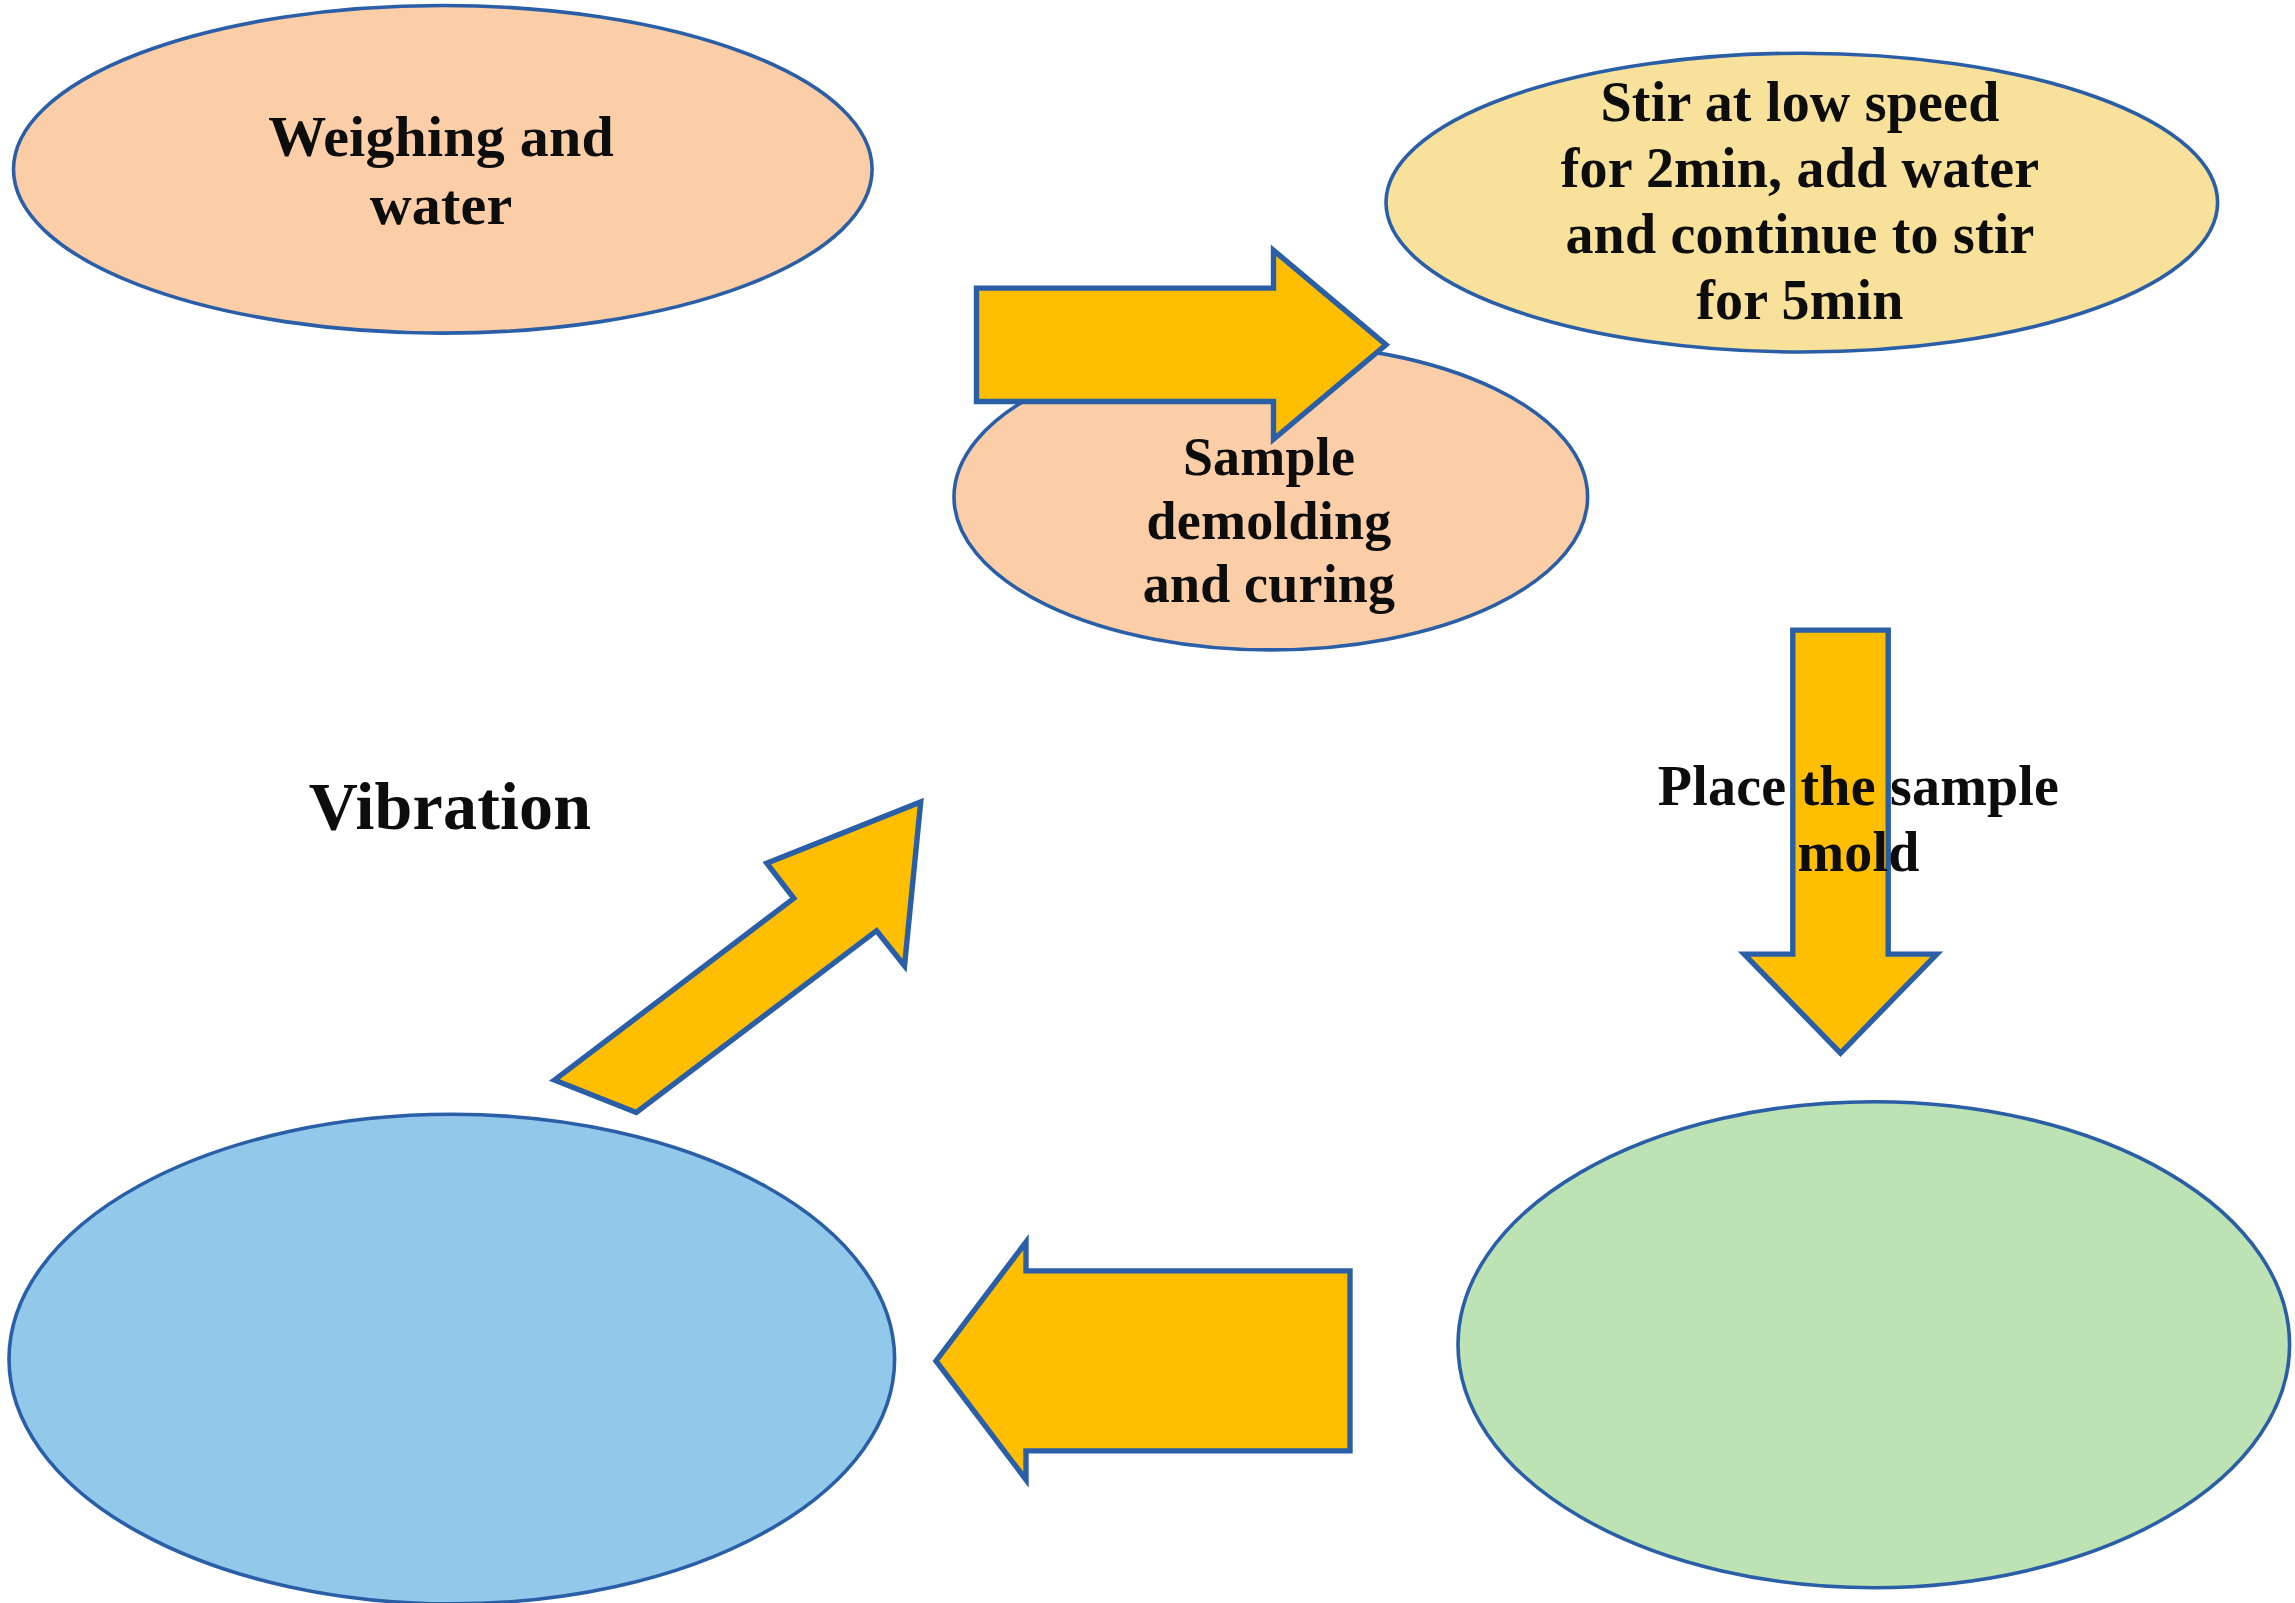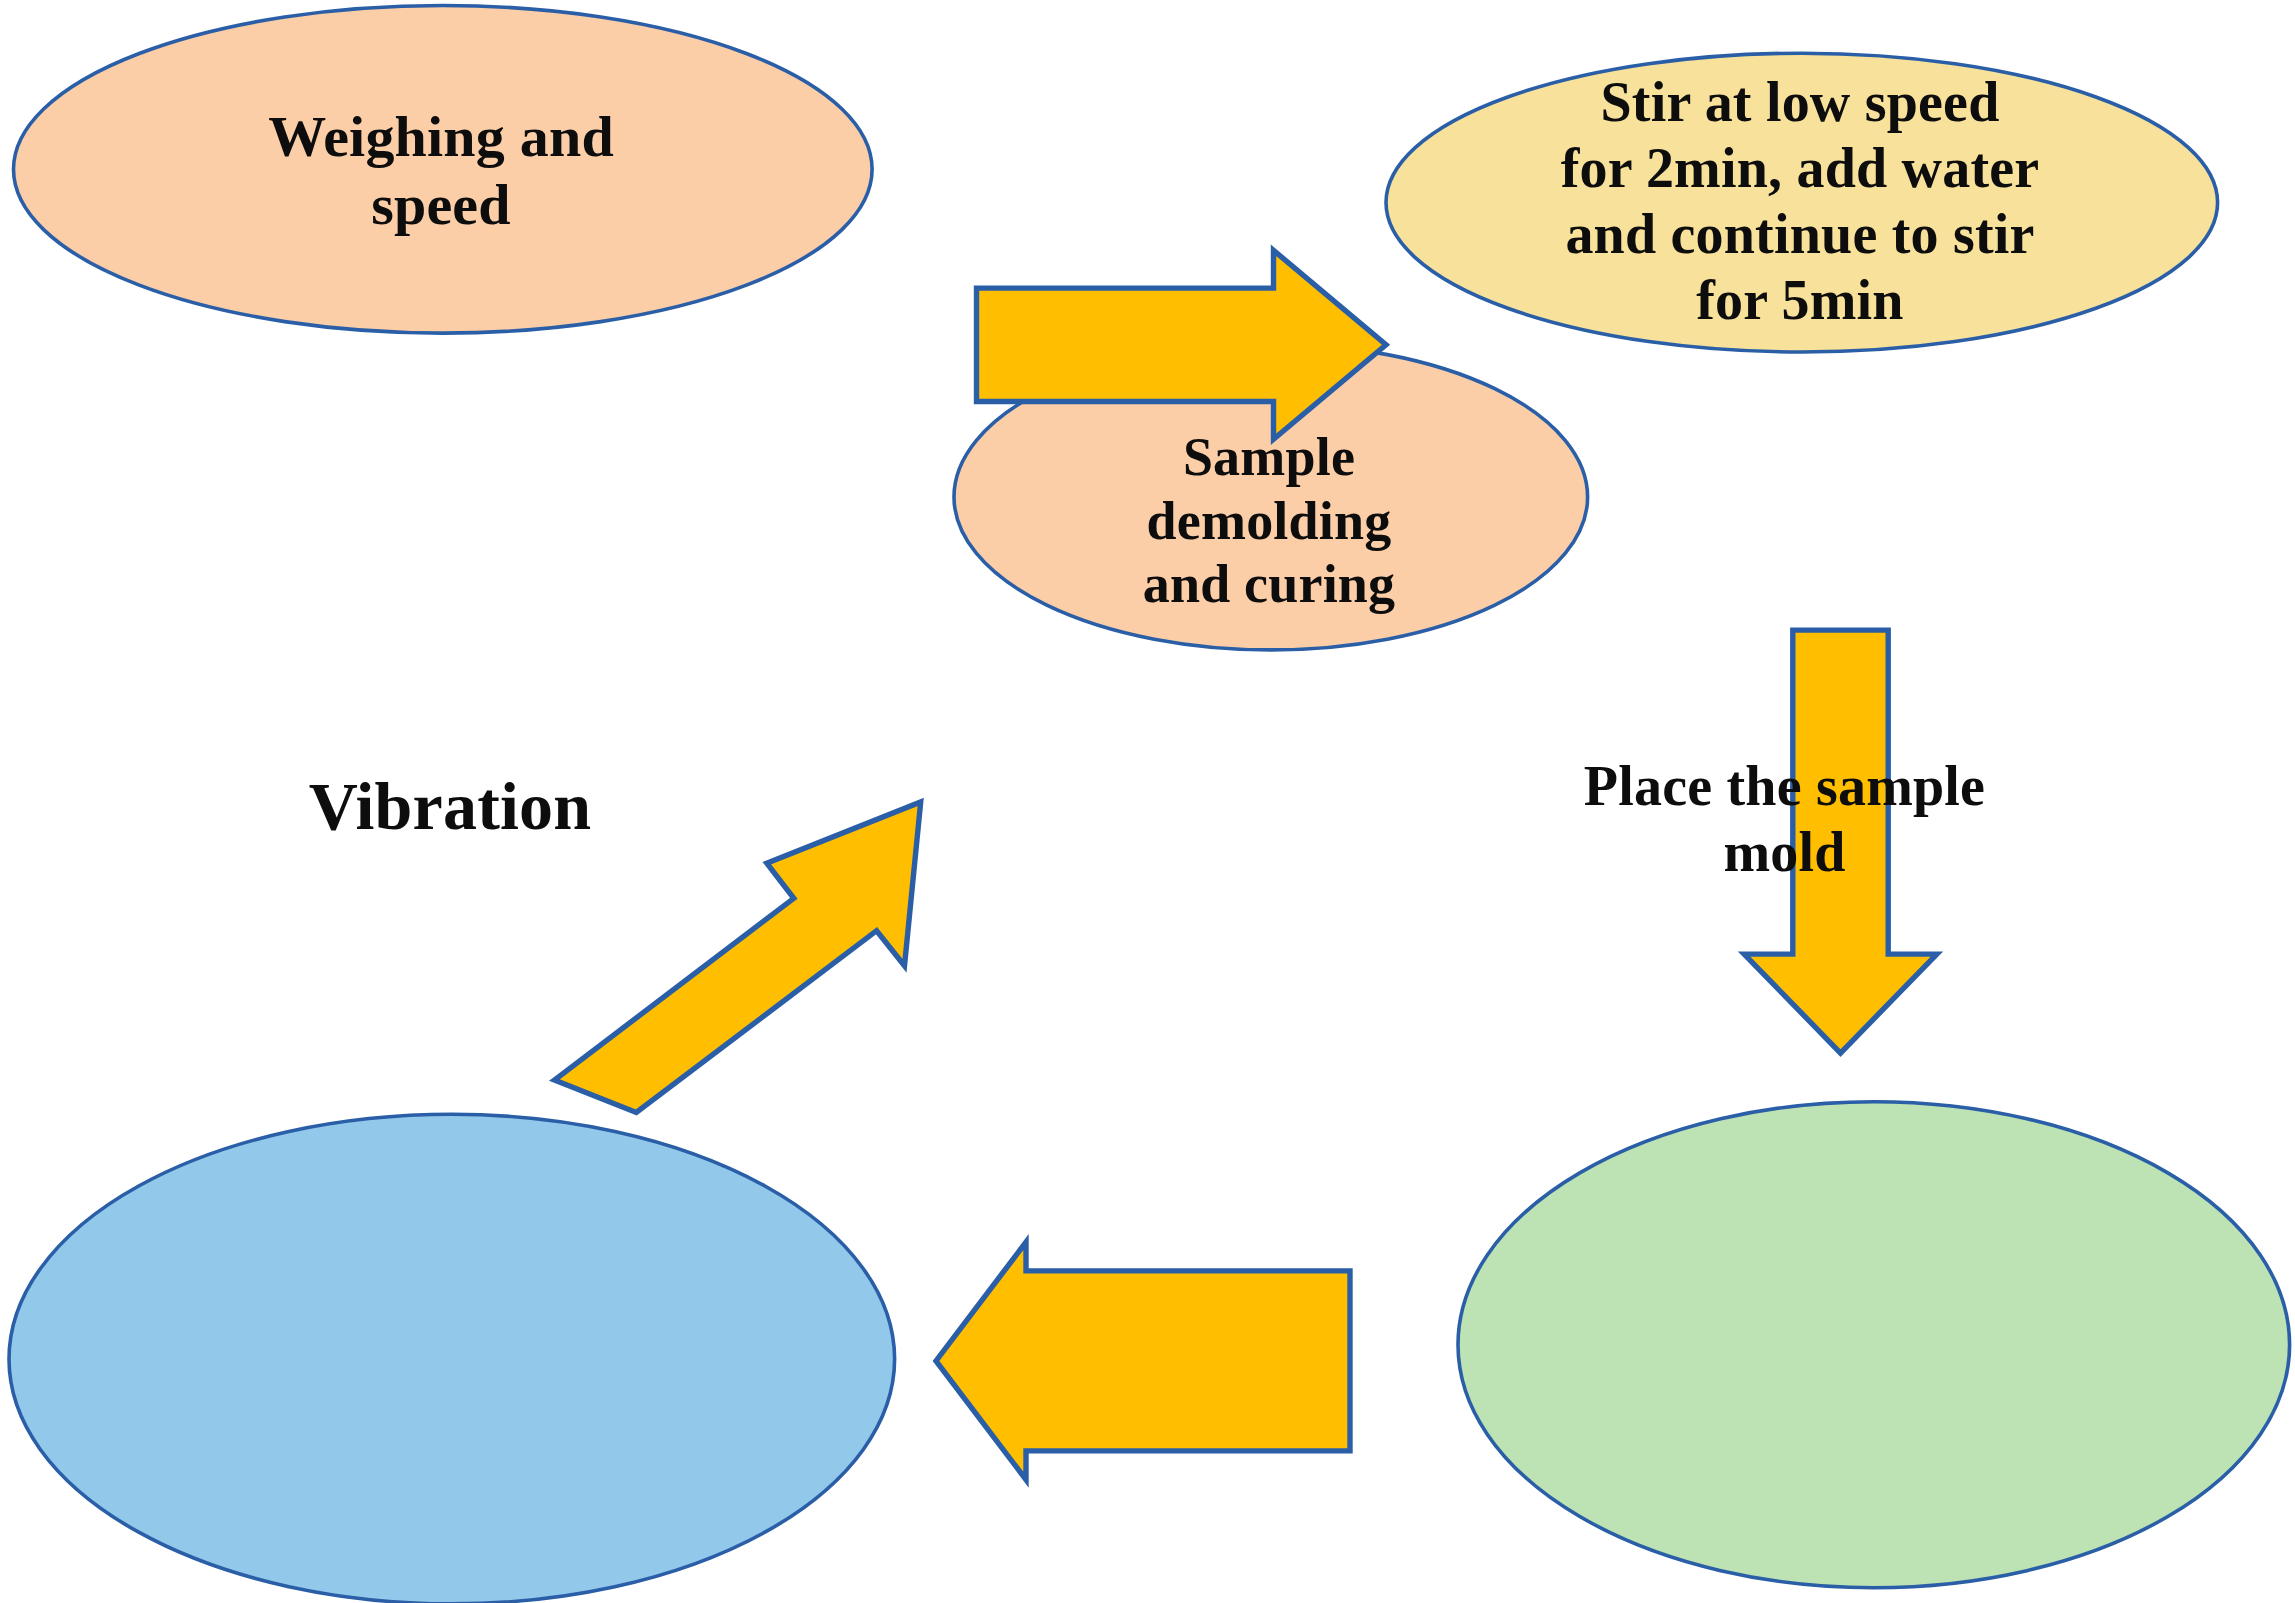--- a/index.html
+++ b/index.html
@@ -51,21 +51,21 @@
   #label-demolding {
     left: 1035px; top: 403px; width: 468px;  height: 189px;
     font-size: 54px;
     margin-top: 24px;
   }
   #label-vibration {
     left: 135px;  top: 766px; width: 630px;  height: 81px;
     font-size: 68px;
   }
   #label-mold {
-    left: 1420px; top: 747px; width: 729px;  height: 144px;
+    left: 1494px; top: 747px; width: 729px;  height: 144px;
     font-size: 56px;
   }
 </style>
 </head>
 <body>
 
 <div id="canvas">
 
   <svg id="flow-svg" viewBox="0 0 2550 1782" xmlns="http://www.w3.org/2000/svg">
 
@@ -82,21 +82,21 @@
     <polygon points="1085,320 1415,320 1415,278 1540,383 1415,488 1415,446 1085,446" fill="#FFBF00" stroke="#2A5FA8" stroke-width="6" stroke-linejoin="miter"></polygon>
 
     <polygon points="1992,700 2098,700 2098,1060 2152,1060 2045,1170 1938,1060 1992,1060" fill="#FFBF00" stroke="#2A5FA8" stroke-width="6" stroke-linejoin="miter"></polygon>
 
     <polygon points="1500,1412 1140,1412 1140,1380 1040,1512 1140,1644 1140,1612 1500,1612" fill="#FFBF00" stroke="#2A5FA8" stroke-width="6" stroke-linejoin="miter"></polygon>
 
     <polygon points="616,1200 882,998 852,959 1023,891 1005,1073 974,1034 707,1236" fill="#FFBF00" stroke="#2A5FA8" stroke-width="6" stroke-linejoin="miter"></polygon>
   </svg>
 
   <div class="node-label" id="label-weighing">Weighing and
-speed</div>
+water</div>
 
   <div class="node-label" id="label-stir">Stir at low speed
 for 2min, add water
 and continue to stir
 for 5min</div>
 
   <div class="node-label" id="label-mold">Place the sample
 mold</div>
 
   <div class="node-label" id="label-vibration">Vibration</div>

